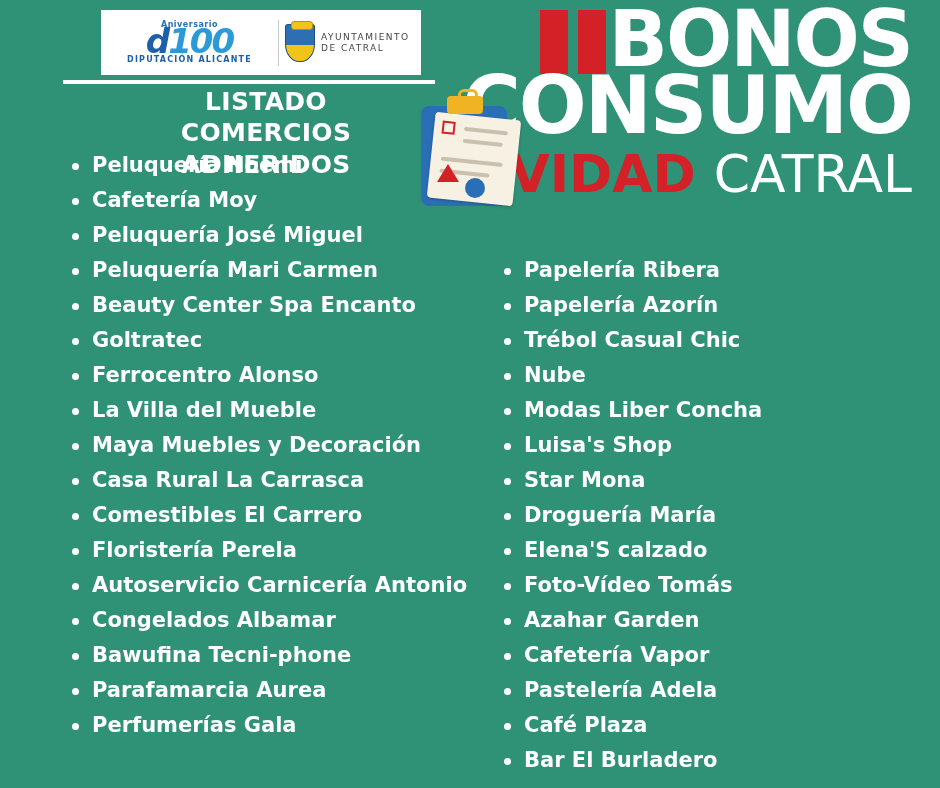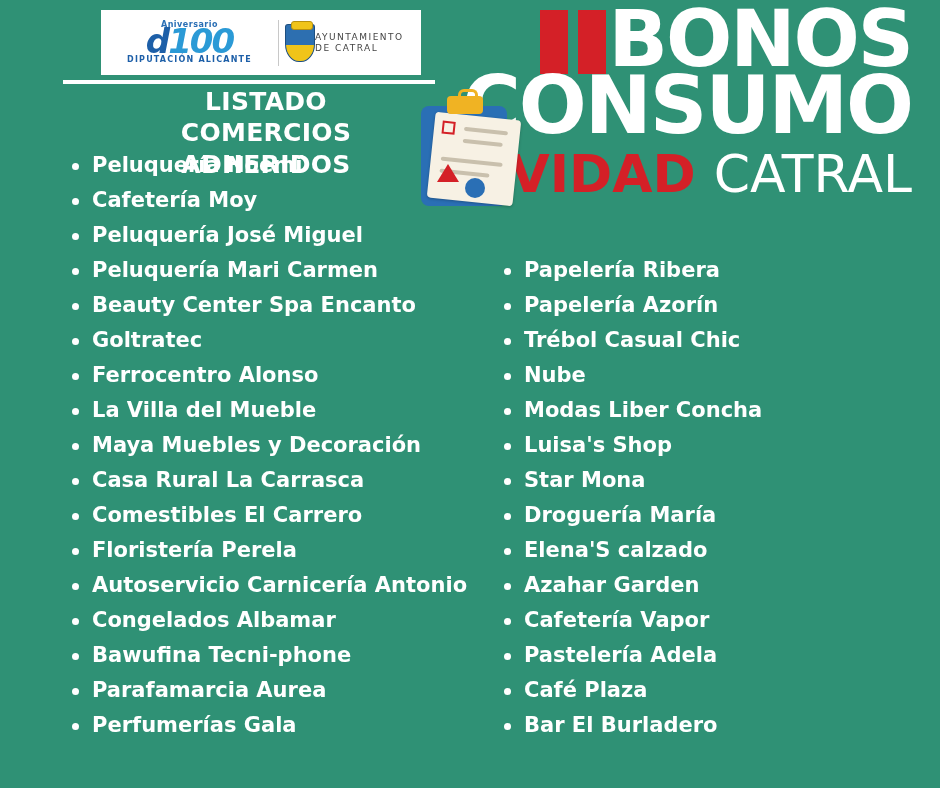--- a/index.html
+++ b/index.html
@@ -70,20 +70,21 @@
   }
   .logo-sep {
     width: 1px;
     height: 46px;
     background: #c8c8c8;
     margin: 0 6px;
   }
   .logo-right {
     display: flex;
     align-items: center;
+    gap: 6px;
   }
   .shield {
     width: 30px;
     height: 38px;
     background: linear-gradient(#2d6fb0 0 55%, #f0c419 55% 100%);
     border: 1px solid #1d4f80;
     border-radius: 3px 3px 14px 14px / 3px 3px 18px 18px;
     position: relative;
   }
   .shield::before {
@@ -370,19 +371,20 @@
   <ul class="col right">
       <li>Papelería Ribera</li>
       <li>Papelería Azorín</li>
       <li>Trébol Casual Chic</li>
       <li>Nube</li>
       <li>Modas Liber Concha</li>
       <li>Luisa's Shop</li>
       <li>Star Mona</li>
       <li>Droguería María</li>
       <li>Elena'S calzado</li>
+      <li>Foto-Vídeo Tomás</li>
       <li>Azahar Garden</li>
       <li>Cafetería Vapor</li>
       <li>Pastelería Adela</li>
       <li>Café Plaza</li>
       <li>Bar El Burladero</li>
     </ul>
 </div>
 
 </body></html>

